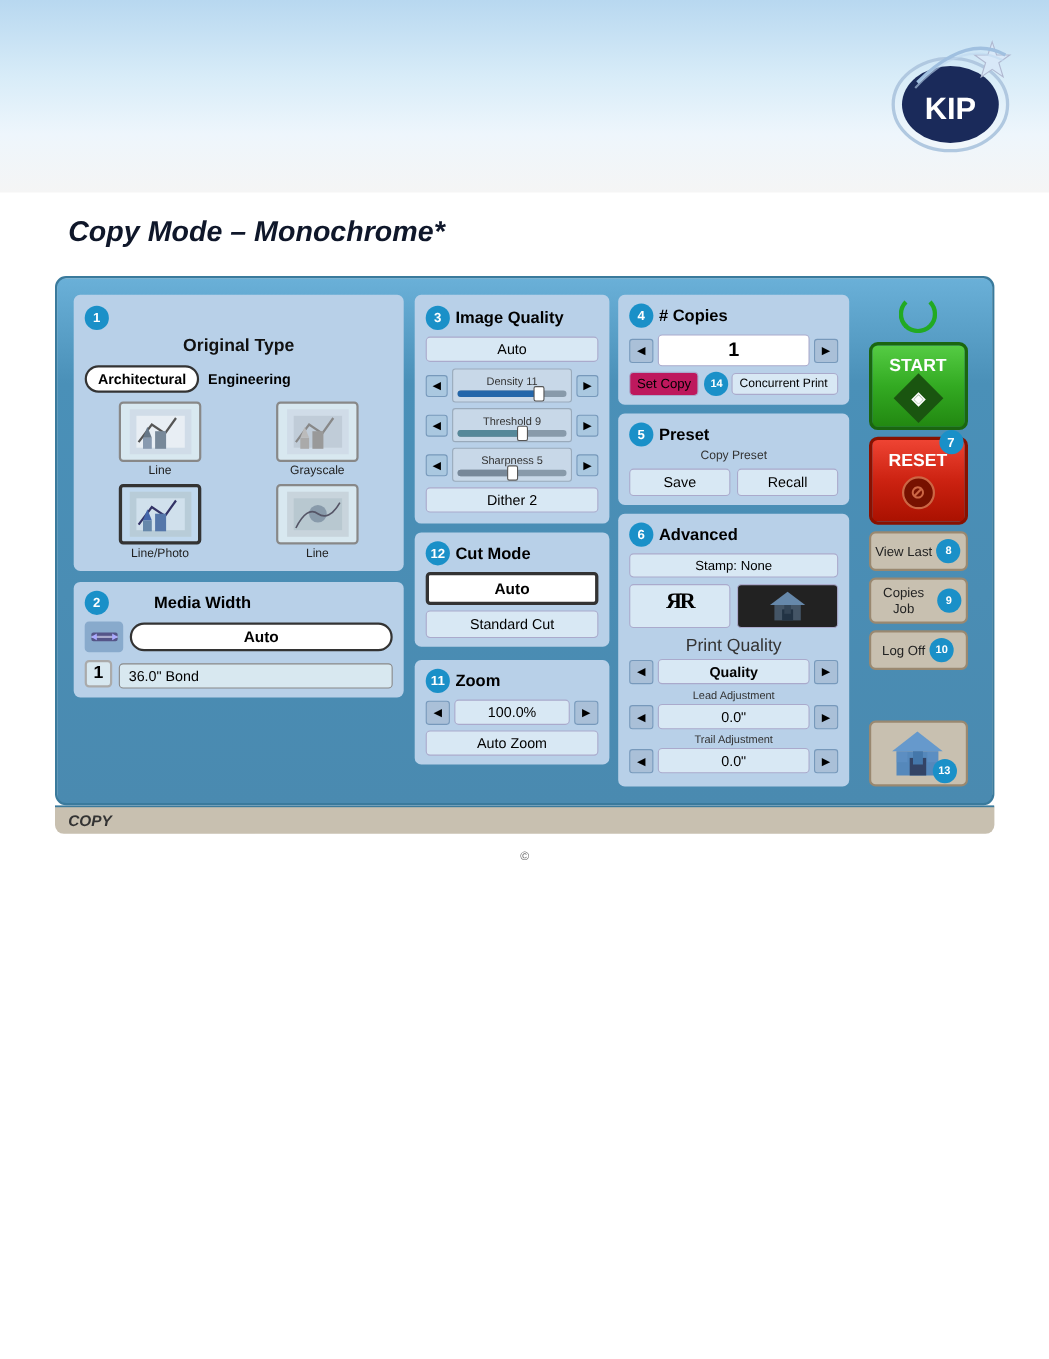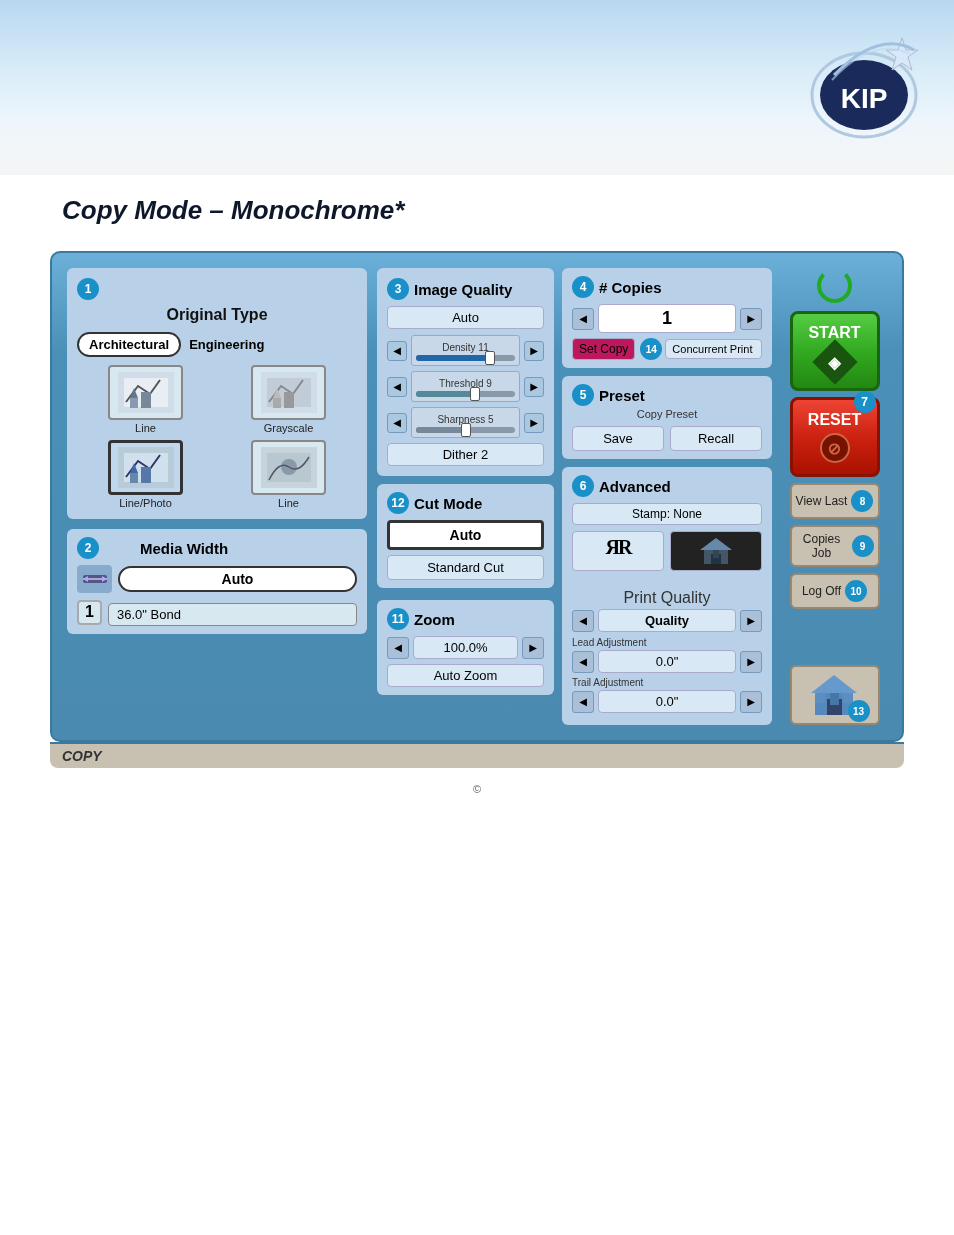--- a/index.html
+++ b/index.html
@@ -483,21 +483,21 @@
       border-radius: 4px;
       padding: 3px 0;
       text-align: center;
       font-size: 12px;
       margin-bottom: 6px;
       cursor: pointer;
     }
     .mirror-btns {
       display: flex;
       gap: 6px;
-      margin-bottom: 18px;
+      margin-bottom: 8px;
     }
     .mirror-r-btn {
       flex: 1;
       background: #d8e8f4;
       border: 1px solid #aac;
       border-radius: 4px;
       padding: 4px 0;
       text-align: center;
       font-size: 18px;
       font-weight: bold;
@@ -540,20 +540,21 @@
     }
     .adj-row {
       display: flex;
       align-items: center;
       gap: 4px;
       margin-bottom: 4px;
     }
     .adj-label-sm {
       font-size: 10px;
       color: #333;
+      text-align: center;
       margin-bottom: 2px;
     }
     .adj-value {
       flex: 1;
       background: #d8e8f4;
       border: 1px solid #aac;
       border-radius: 4px;
       padding: 3px 0;
       text-align: center;
       font-size: 13px;

